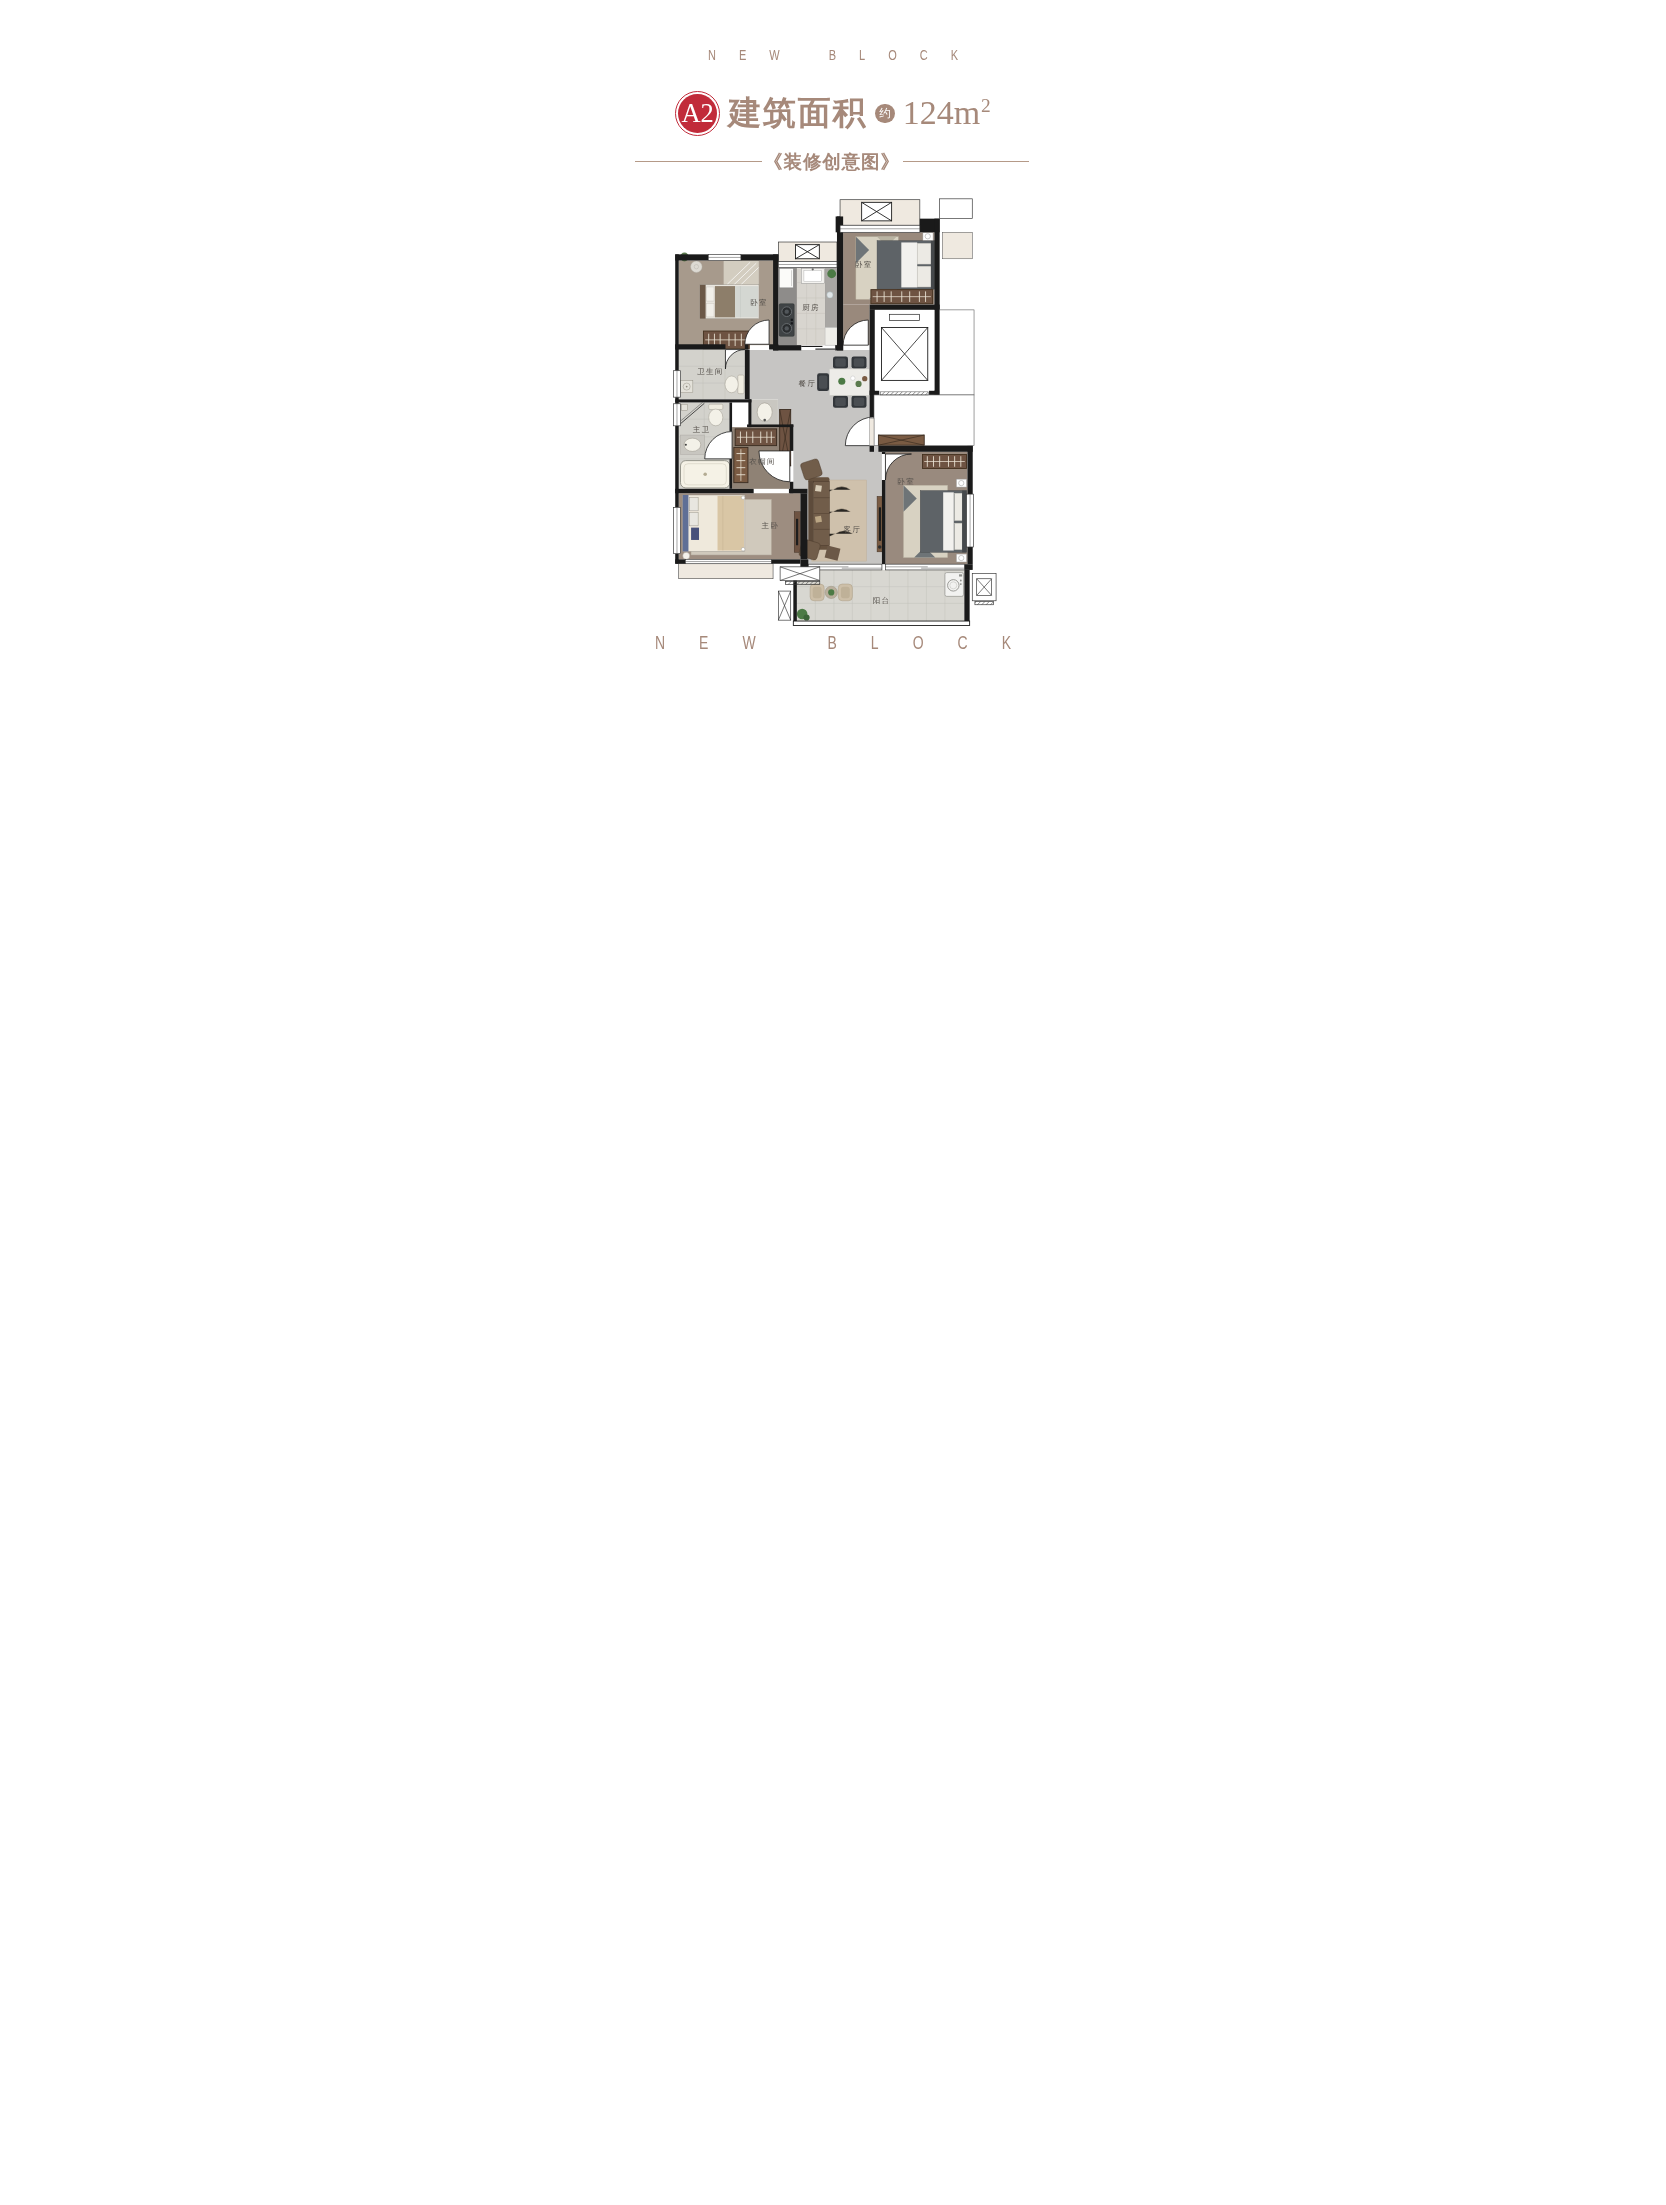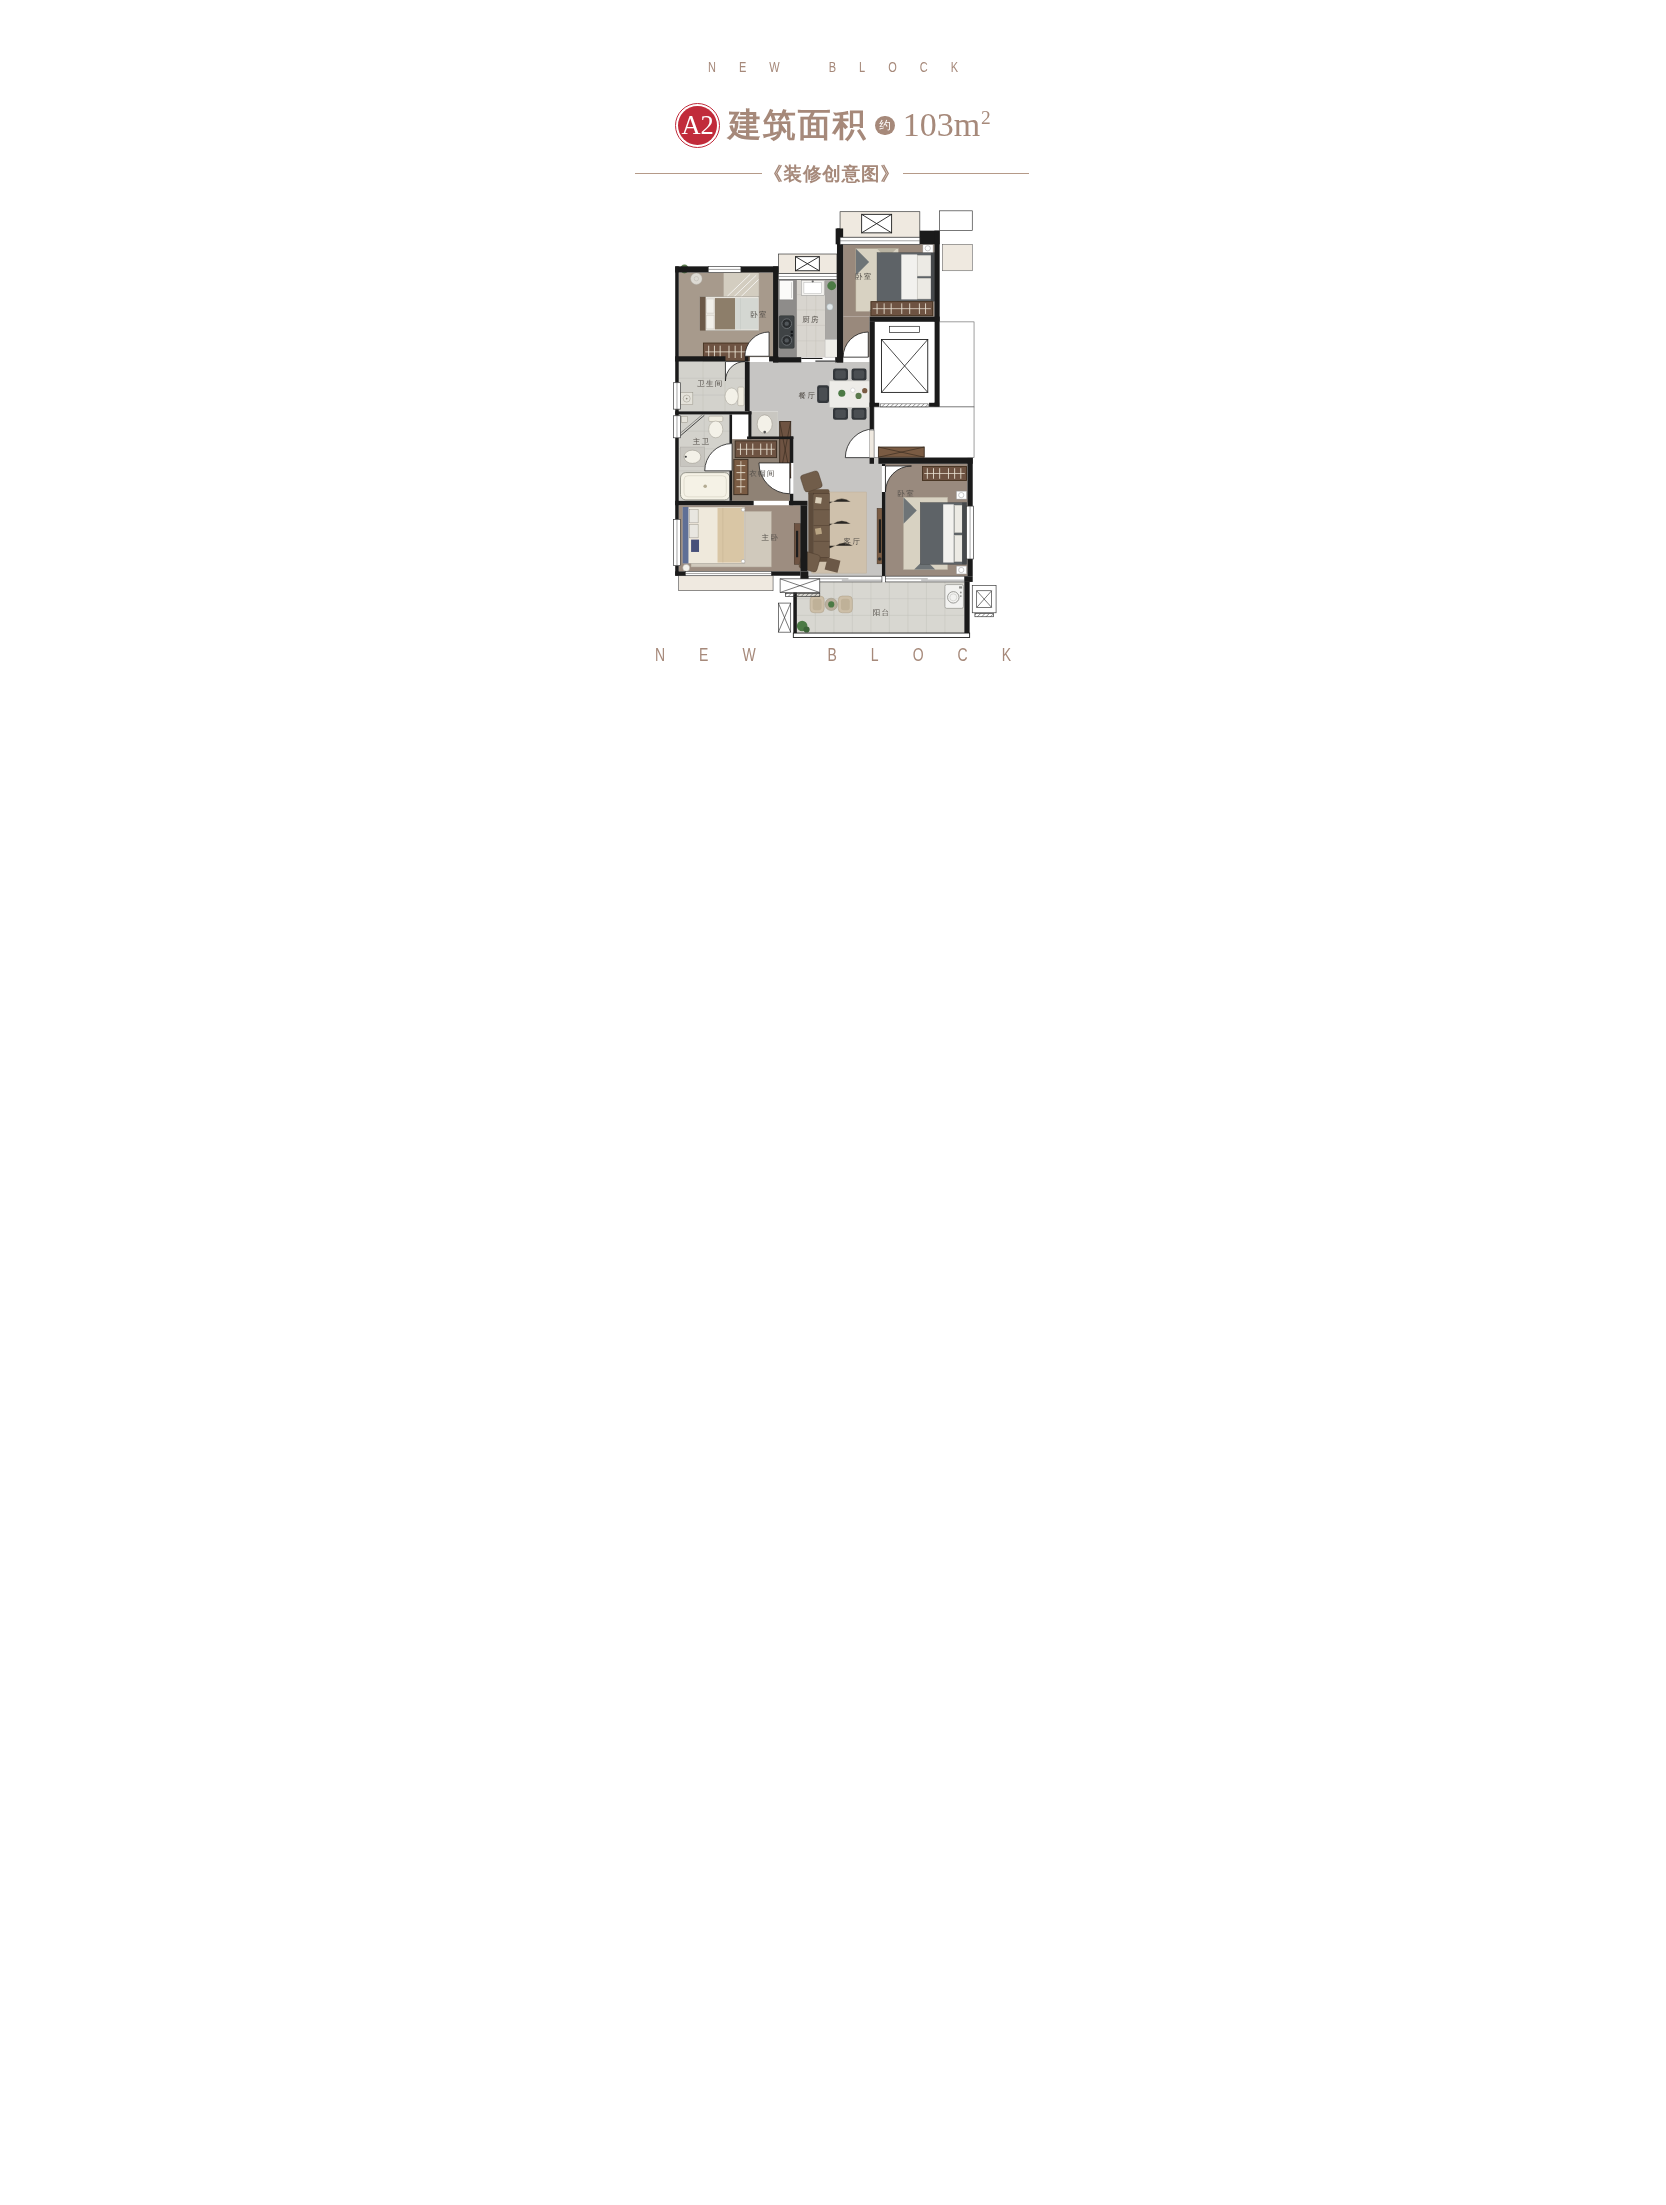--- a/index.html
+++ b/index.html
@@ -1,16 +1,16 @@
 <!DOCTYPE html>
 <html style="font-size:7px"><head>
 <meta charset="utf-8">
 <style>
   html,body{margin:0;padding:0;background:#ffffff;}
-  .page{position:relative;width:476px;height:685px;margin:12px auto;background:#fff;
+  .page{position:relative;width:476px;height:685px;margin:0 auto;background:#fff;
         font-family:"Liberation Sans",sans-serif;overflow:hidden;}
   
   .brand{position:absolute;left:0;width:100%;text-align:center;color:#a6897a;
          font-family:"Liberation Sans",sans-serif;font-weight:400;}
   .brand-top{top:49px;font-size:11px;letter-spacing:23px;text-indent:23px;transform:scaleY(1.3);}
   .brand-bottom{top:635px;font-size:14px;letter-spacing:34px;text-indent:34px;transform:scaleY(1.3);}
   .title-row{position:absolute;top:91px;left:0;width:100%;display:flex;align-items:center;justify-content:center;gap:8px;}
   .badge{position:relative;width:45px;height:45px;flex:0 0 auto;}
   .badge .ring{position:absolute;inset:0;border:1.1px solid #c12b3a;border-radius:50%;}
   .badge .core{position:absolute;inset:3.1px;background:#c12b3a;border-radius:50%;
@@ -36,21 +36,21 @@
 
   <div class="brand brand-top">NEW BLOCK</div>
 
   <div class="title-row">
     <div class="badge">
       <div class="ring"></div>
       <div class="core">A2</div>
     </div>
     <div class="title-text">建筑面积</div>
     <div class="approx">约</div>
-    <div class="area"><span>103</span><span>m</span><sup>2</sup></div>
+    <div class="area"><span>124</span><span>m</span><sup>2</sup></div>
   </div>
 
   <div class="subtitle-row">
     <div class="line"></div>
     <div class="subtitle">《装修创意图》</div>
     <div class="line"></div>
   </div>
 
   <svg width="476" height="685" viewBox="0 0 1080 1552" style="position:absolute;left:0;top:0;">
     <defs>

